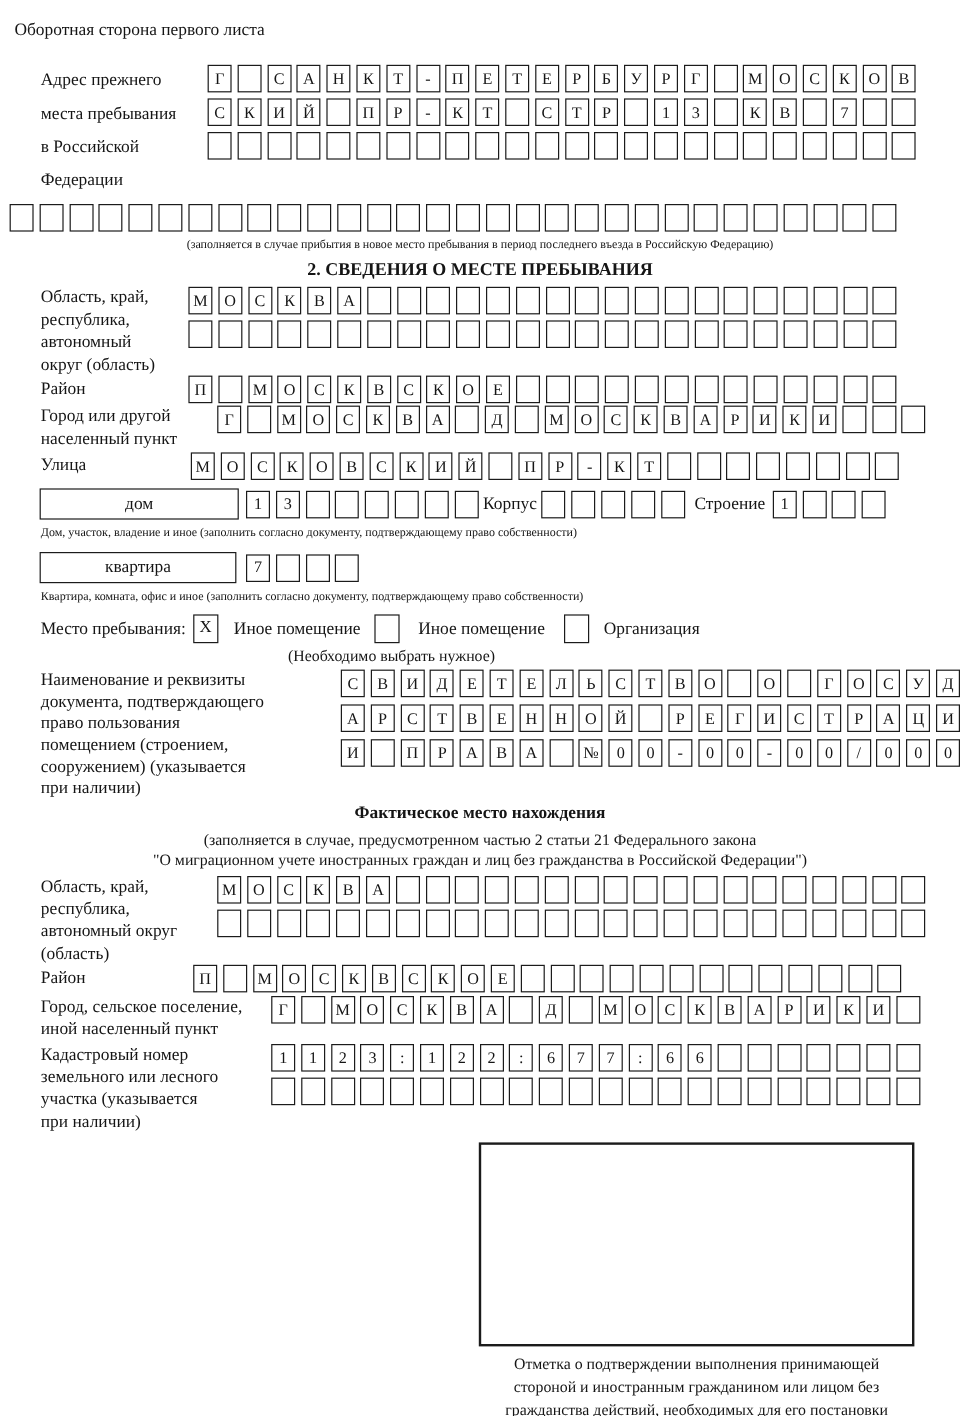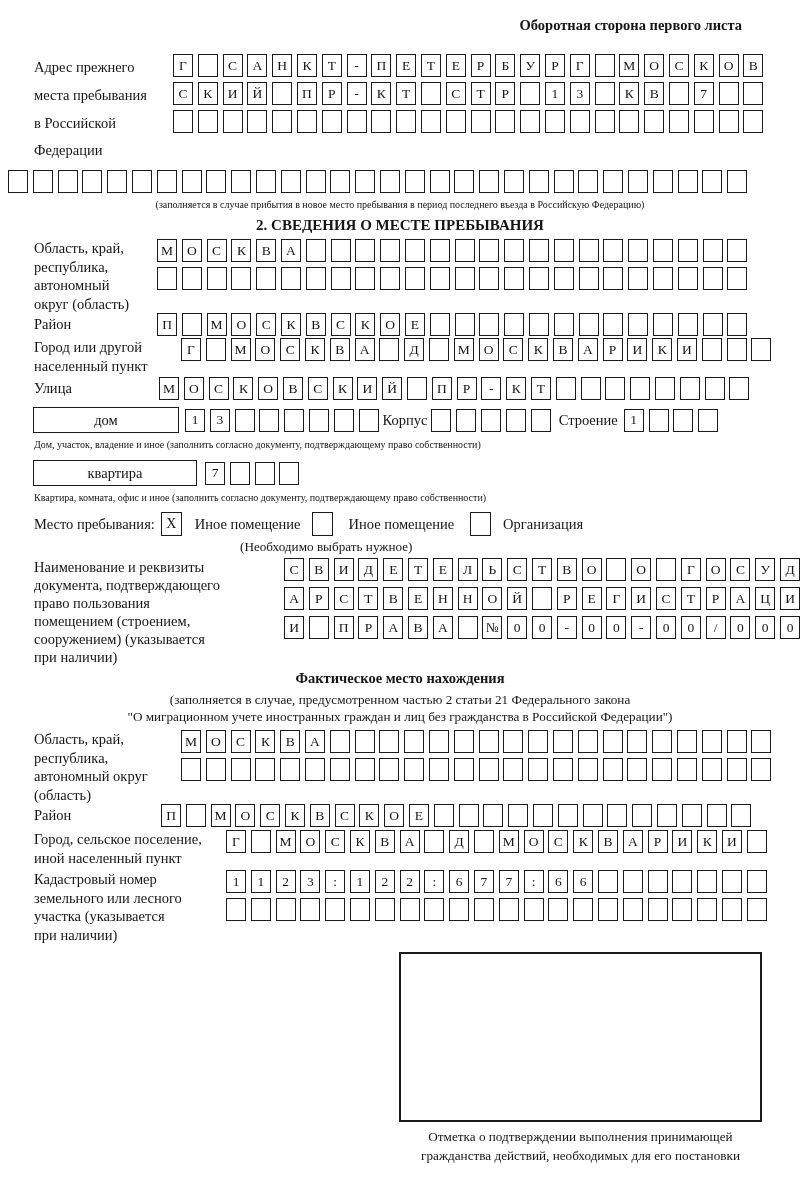--- a/index.html
+++ b/index.html
@@ -1,21 +1,21 @@
 <!DOCTYPE html>
 <html><head>
 <meta charset="utf-8">
 <style>
   html,body{margin:0;padding:0;}
   body{
     width:800px;height:1180px;background:#ffffff;color:#151515;
     font-family:"Liberation Serif","DejaVu Serif",serif;
     overflow:hidden;
   }
-  .top-note{ text-align:right; padding:17px 58px 0 0; font-size:14.5px;font-weight:bold; }
+  .top-note{ text-align:left; padding:17px 58px 0 12px; font-size:14.5px; }
 
   
   .cellrow{ display:flex; gap:4.8px; }
   .cell{
     box-sizing:border-box; width:20px; height:23px;
     border:1.5px solid #1b1b1b; background:#fff;
     display:flex; align-items:center; justify-content:center;
     font-size:13.5px; line-height:1;
   }
   .rows-col{ display:flex; flex-direction:column; gap:5px; }
@@ -43,21 +43,21 @@
   .w-cad{ width:192px; }
 
   .mt0{margin-top:0;} .mt2{margin-top:2px;} .mt3{margin-top:3px;}
   .mt4{margin-top:4px;} .mt5{margin-top:5px;}
 
   .house-row{ display:flex; align-items:center; margin:7px 0 0 33px; }
   .wide-box{
     box-sizing:border-box; border:1.5px solid #1b1b1b; height:26px;
     display:flex; align-items:center; justify-content:center; font-size:14.5px;
   }
-  .dom-box{ width:146px; }
+  .dom-box{ width:166px; }
   .kv-box{ width:164px; }
   .house-row .cellrow{ align-self:center; }
   .ml4{margin-left:4px;} .ml6{margin-left:6px;} .ml8{margin-left:8px;}
   .inline-lbl{ font-size:14.5px; white-space:nowrap; }
   .left-note{ margin:3px 0 0 34px; font-size:10px; line-height:17px; }
 
   .stay-row{ display:flex; align-items:center; margin-top:6px; }
   .stay-row .lbl-text{ margin-left:34px; font-size:14.5px; }
   .checkbox{
     box-sizing:border-box; width:21px; height:24px; border:1.5px solid #1b1b1b;
@@ -686,14 +686,15 @@
         <span class="cell"></span>
         <span class="cell"></span>
         <span class="cell"></span>
       </div>
   </div>
 </div>
 
 <div class="stamp-box"></div>
 <div class="stamp-caption">
     <div class="line">Отметка о подтверждении выполнения принимающей</div>
+    <div class="line">стороной и иностранным гражданином или лицом без</div>
     <div class="line">гражданства действий, необходимых для его постановки</div>
   </div>
 
 </body></html>

